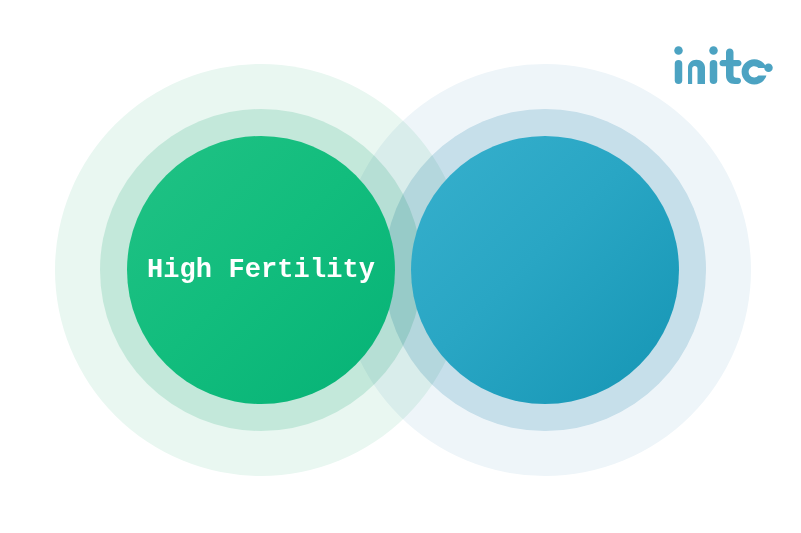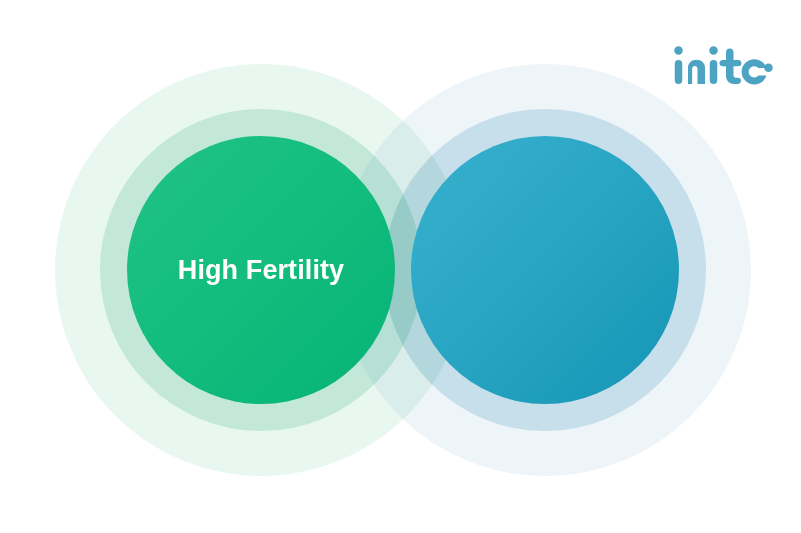--- a/index.html
+++ b/index.html
@@ -22,20 +22,21 @@
     height: 533px;
     border-radius: 26px;
     background: #ffffff;
     overflow: hidden;
   }
 
   
   #stage {
     position: absolute;
     inset: 0;
+    font-family: Liberation Mono, monospace;
   }
 
   .halo, .core {
     position: absolute;
     border-radius: 50%;
   }
 
   
   .g-outer {
     left: 55px;  top: 64px;

